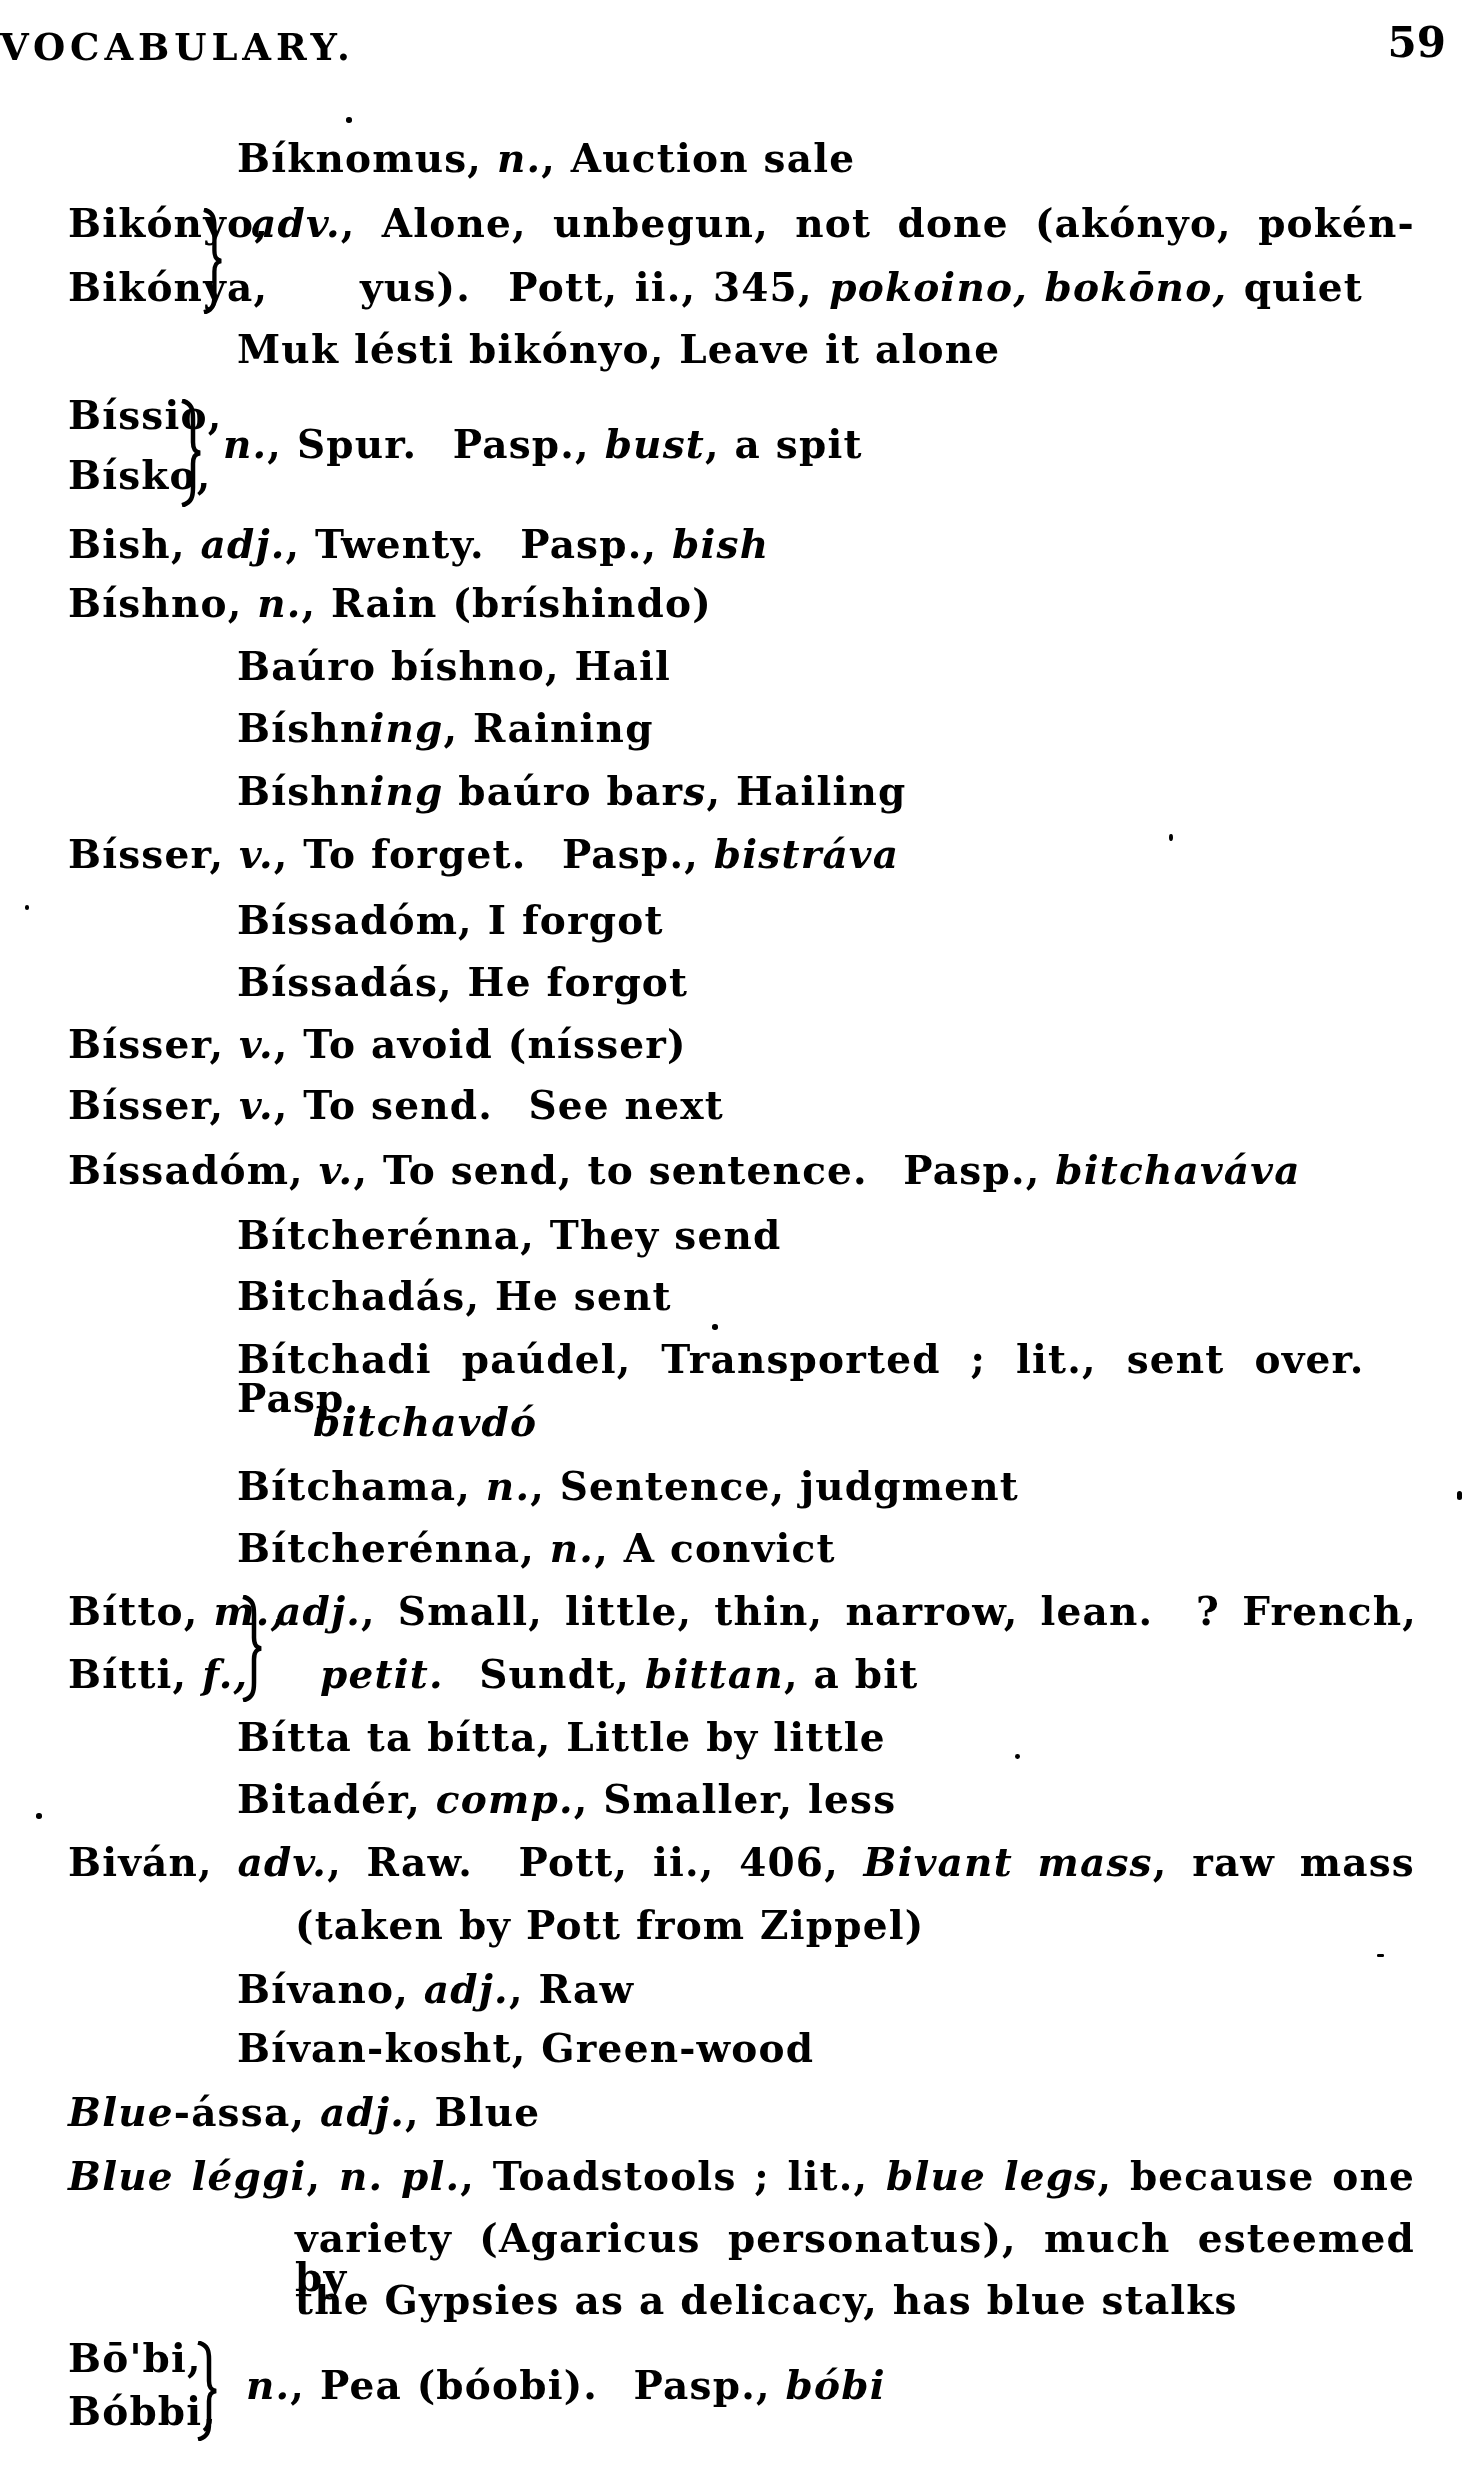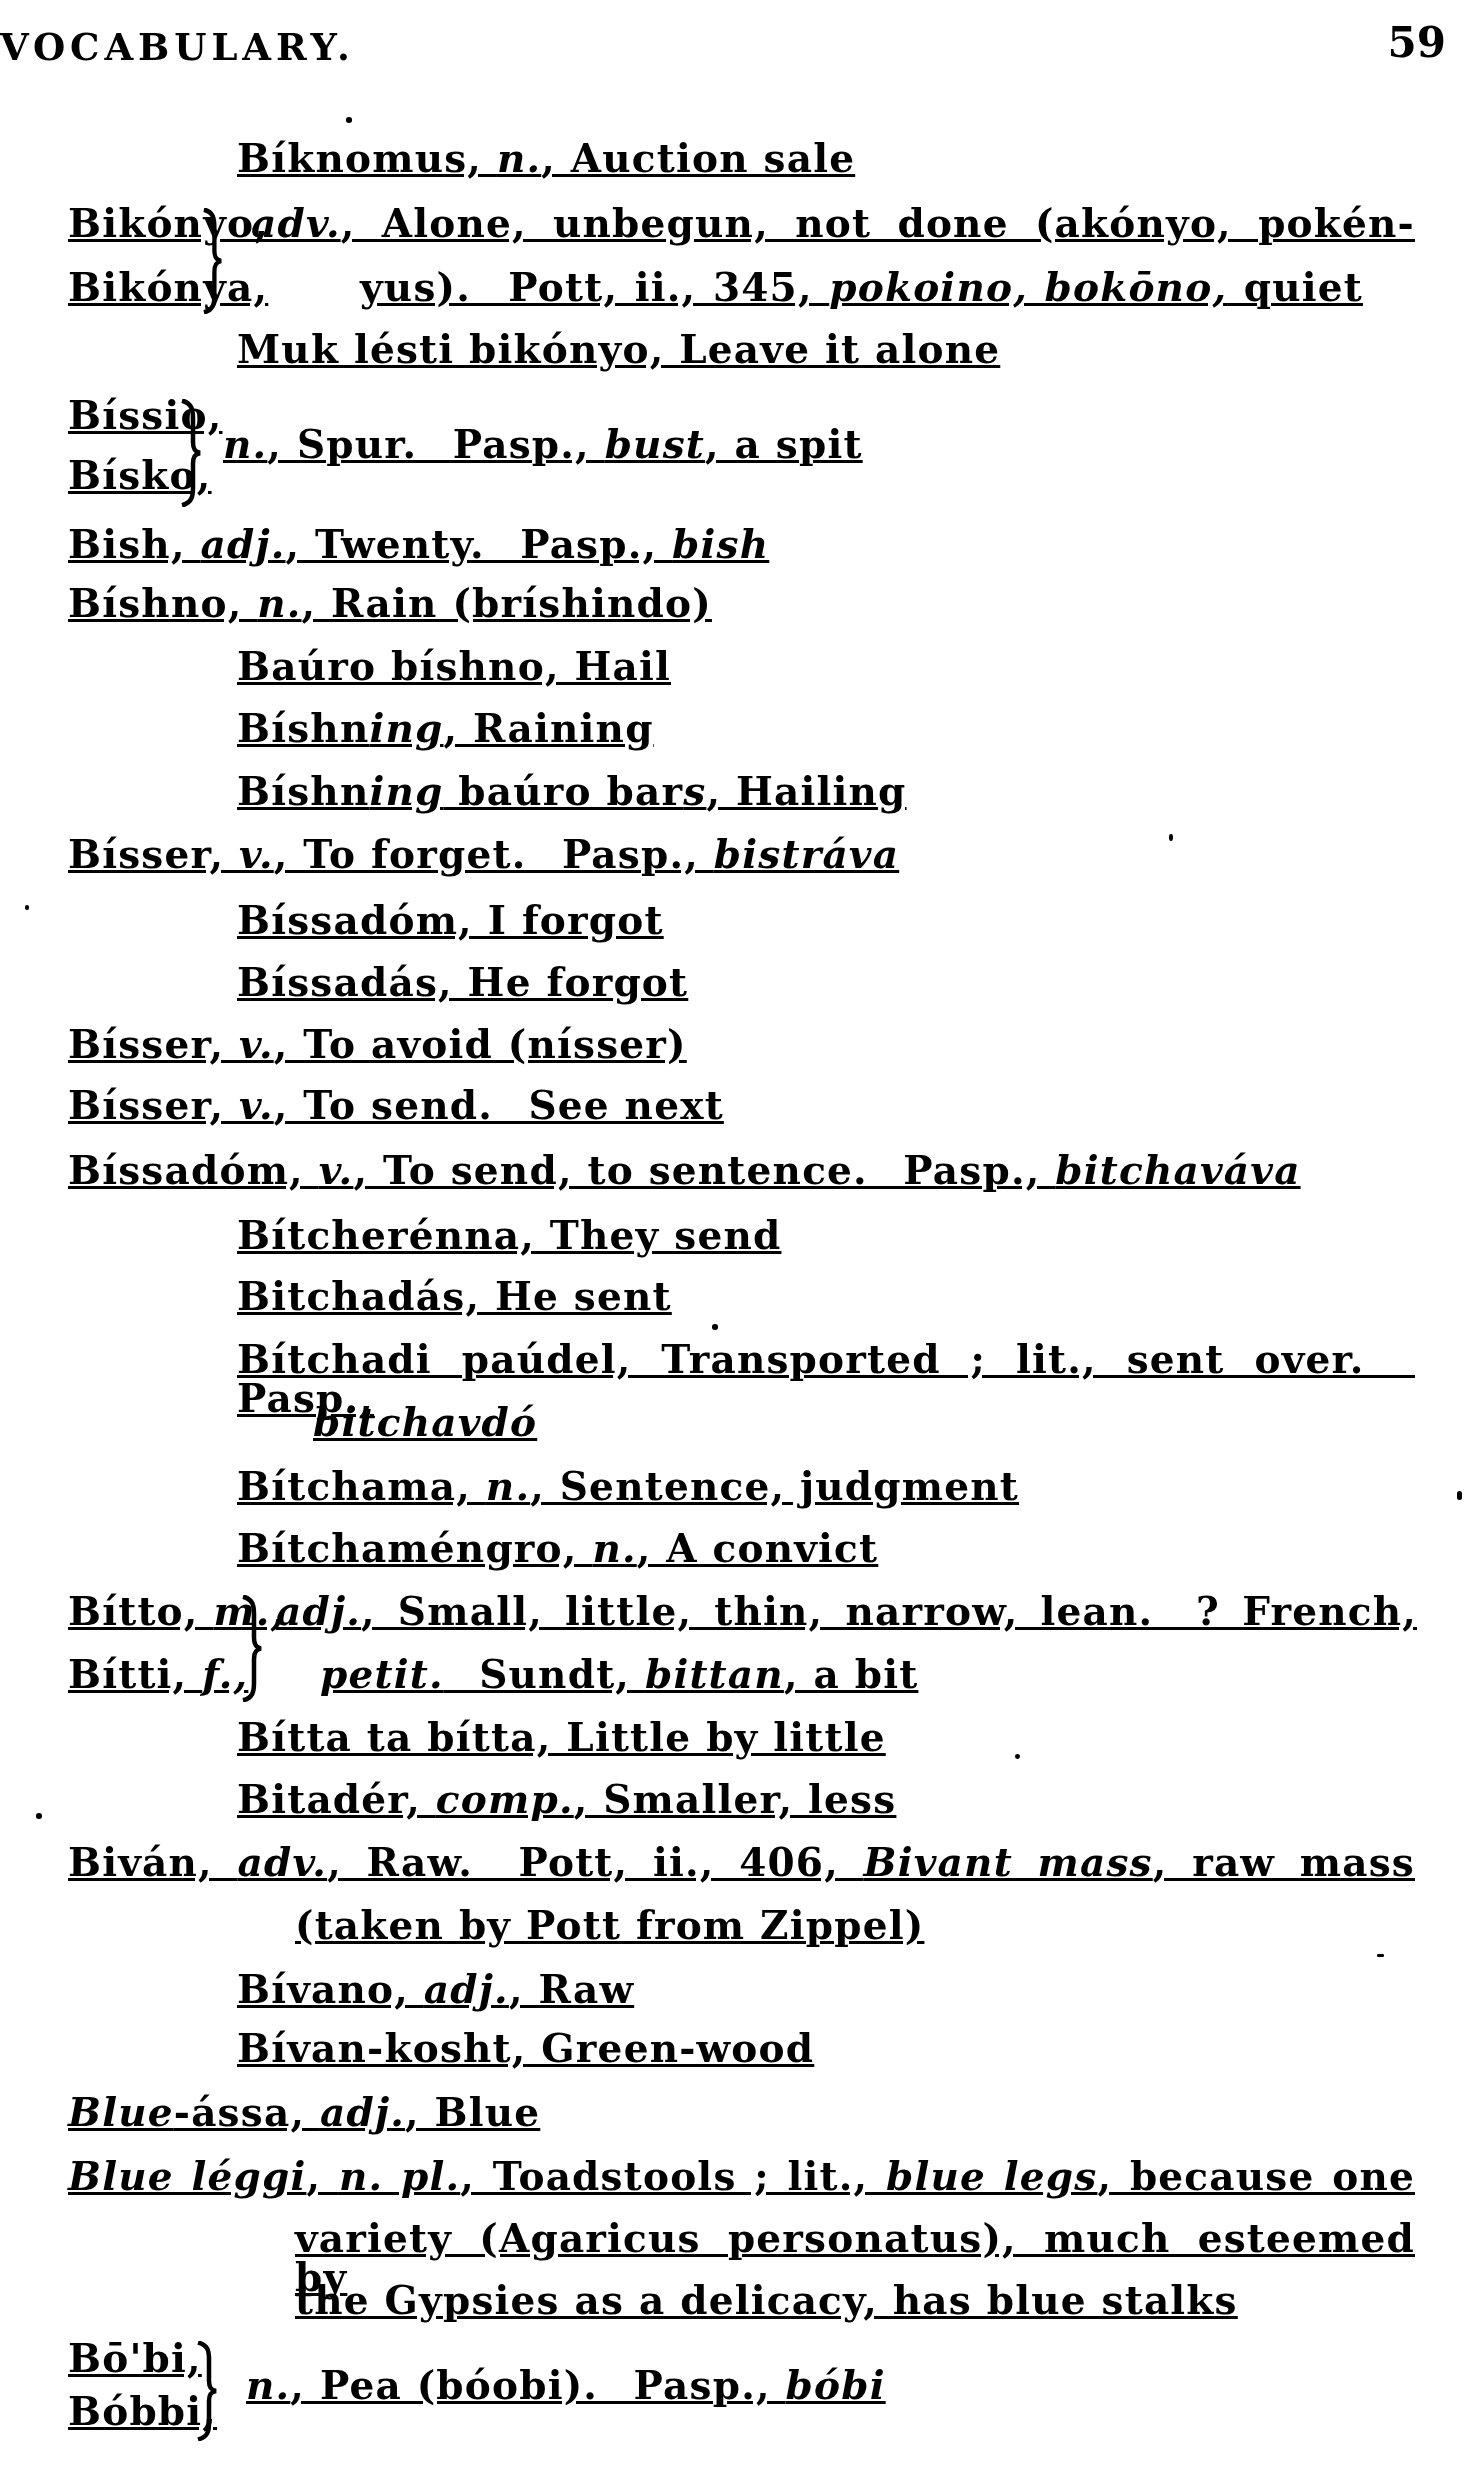--- a/index.html
+++ b/index.html
@@ -1,21 +1,21 @@
 <!DOCTYPE html>
 <html style="font-size:9.8px"><head>
 <meta charset="utf-8">
 <style>
   html,body{margin:0;padding:0;background:#ffffff;}
   body{width:1478px;height:2475px;position:relative;overflow:hidden;
        font-family:"DejaVu Serif","Liberation Serif",serif;font-weight:700;color:#000;}
   .title{position:absolute;left:0;right:105px;top:29px;
          font-size:37px;line-height:37px;letter-spacing:4.9px;white-space:nowrap;}
   .pageno{position:absolute;top:14.8px;right:32px;font-size:42px;line-height:55px;}
-  .line{position:absolute;font-size:39px;line-height:39px;letter-spacing:1.2px;white-space:nowrap;text-decoration:underline;}
+  .line{position:absolute;font-size:39px;line-height:39px;letter-spacing:1.2px;white-space:nowrap;}
   .it{font-style:italic;}
   .just{white-space:normal;text-align:justify;text-align-last:justify;}
   .brace{position:absolute;}
   .speck{position:absolute;background:#000;border-radius:50%;}
 </style>
 </head>
 <body>
 
 <div class="title">VOCABULARY.</div>
 <div class="pageno">59</div>
@@ -64,21 +64,21 @@
 <div class="line" style="left:237px;top:1216px"><span>Bítcherénna, They send</span></div>
 
 <div class="line" style="left:237px;top:1277px"><span>Bitchadás, He sent</span></div>
 
 <div class="line just" style="left:237px;top:1340px;width:1178px"><span>Bítchadi paúdel, Transported ; lit., sent over.  Pasp.,</span></div>
 
 <div class="line" style="left:313px;top:1403px"><span class="it">bitchavdó</span></div>
 
 <div class="line" style="left:237px;top:1467px"><span>Bítchama, </span><span class="it">n.</span><span>, Sentence, judgment</span></div>
 
-<div class="line" style="left:237px;top:1529px"><span>Bítchaméngro, </span><span class="it">n.</span><span>, A convict</span></div>
+<div class="line" style="left:237px;top:1529px"><span>Bítcherénna, </span><span class="it">n.</span><span>, A convict</span></div>
 
 <div class="line" style="left:68px;top:1592px"><span>Bítto, </span><span class="it">m.,</span></div>
 <div class="line" style="left:68px;top:1655px"><span>Bítti, </span><span class="it">f.,</span></div>
 <svg class="brace" style="left:241px;top:1595px;width:22px;height:107px" viewBox="0 0 44 200" preserveAspectRatio="none">
     <path d="M4 3 C 24 8, 26 20, 26 36 L 26 80 C 26 93, 30 98, 40 100 C 30 102, 26 107, 26 120 L 26 164 C 26 180, 24 192, 4 197" fill="none" stroke="#000" stroke-width="9"></path>
   </svg>
 <div class="line just" style="left:276px;top:1592px;width:1141px"><span class="it">adj.</span><span>, Small, little, thin, narrow, lean.  ? French,</span></div>
 <div class="line" style="left:320px;top:1655px"><span class="it">petit.</span><span>  Sundt, </span><span class="it">bittan</span><span>, a bit</span></div>
 
 <div class="line" style="left:237px;top:1718px"><span>Bítta ta bítta, Little by little</span></div>

